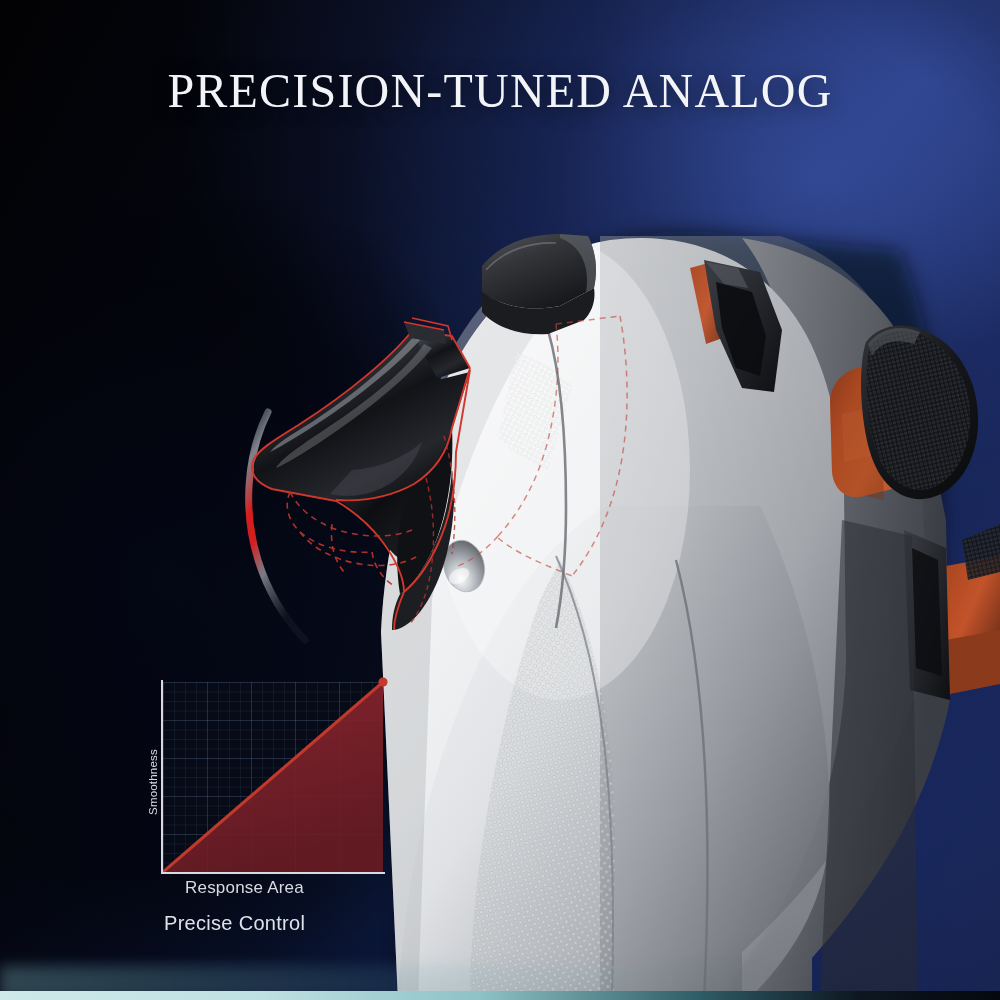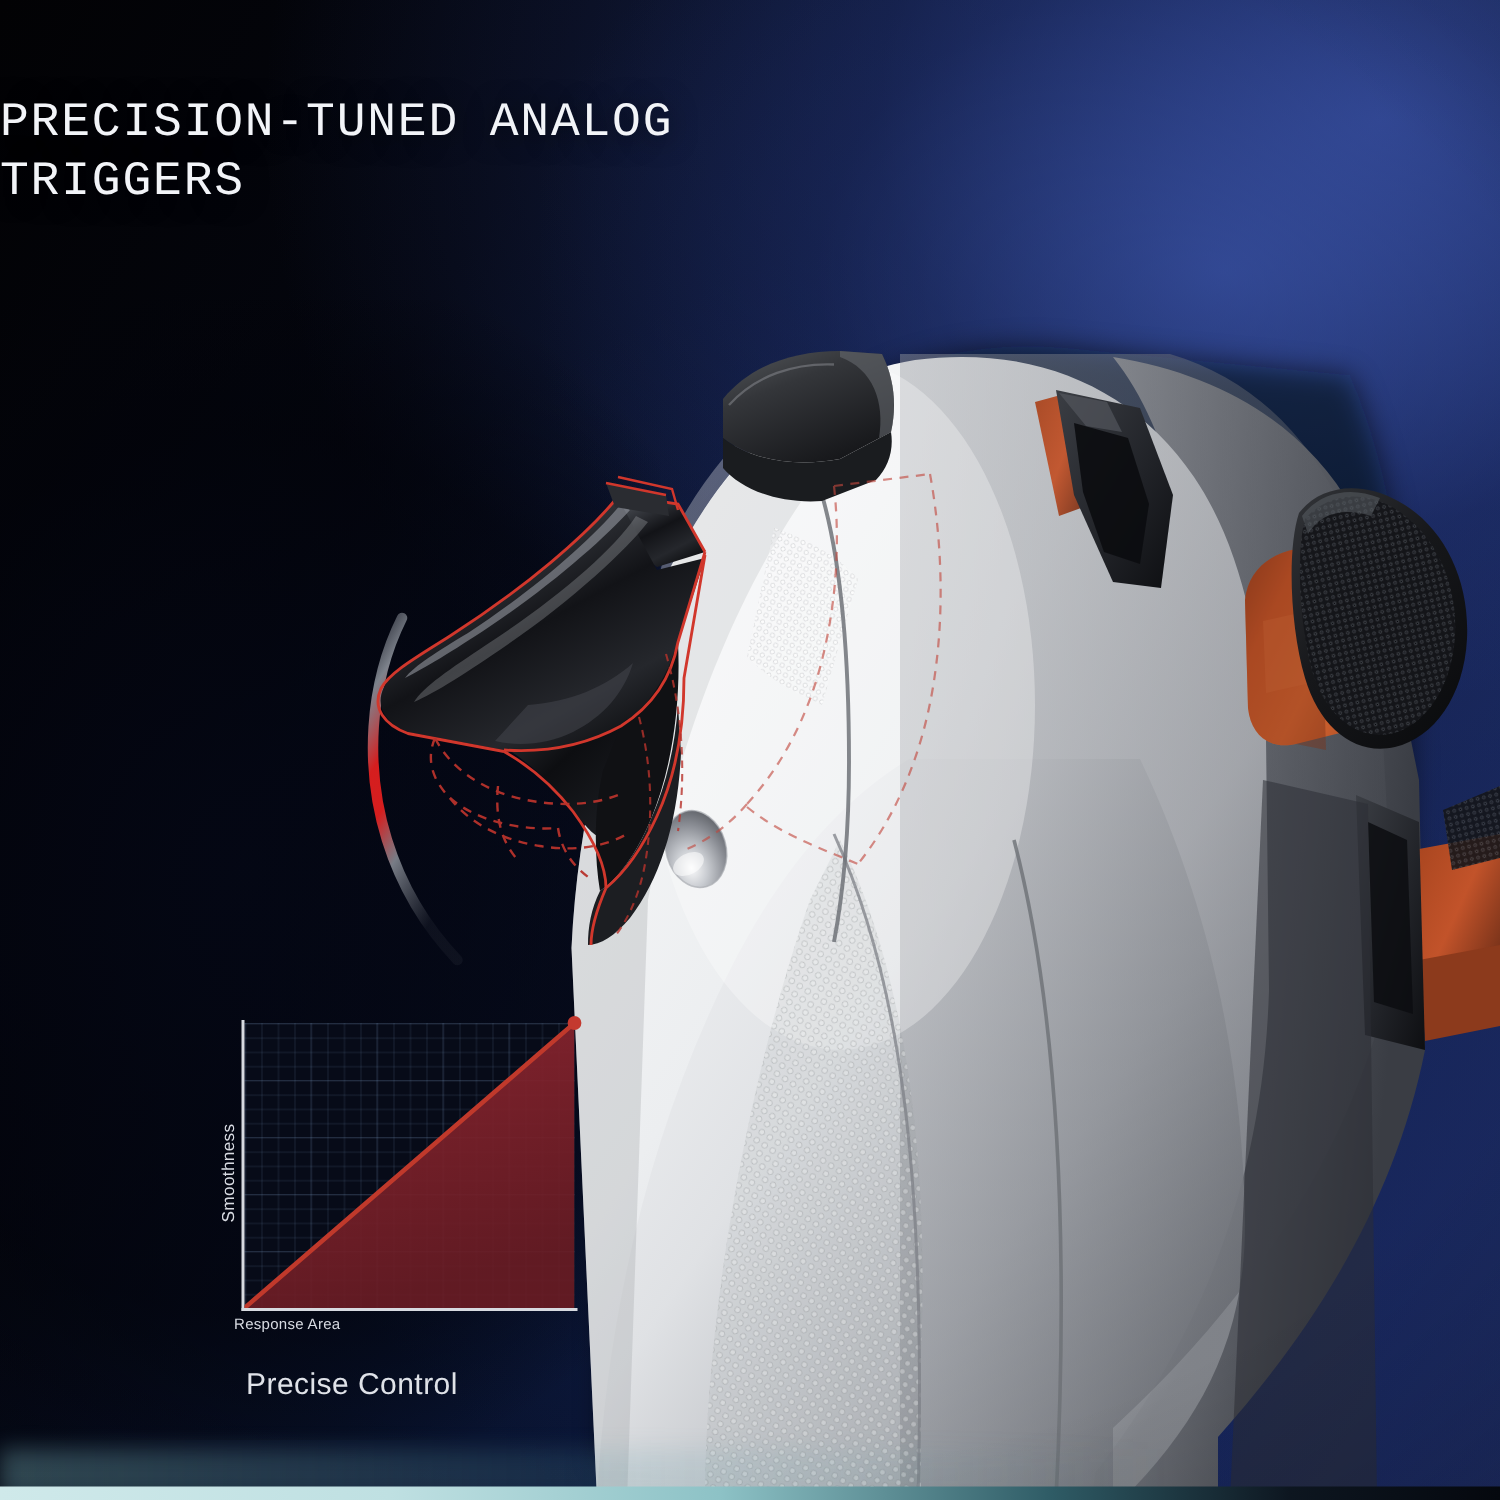--- a/index.html
+++ b/index.html
@@ -15,23 +15,23 @@
   
   .glow{position:absolute;pointer-events:none;}
   #glow-topright{right:-120px;top:-160px;width:760px;height:620px;
     background:radial-gradient(ellipse at 60% 55%, rgba(62,88,176,.55) 0%, rgba(35,52,122,.25) 42%, rgba(0,0,0,0) 72%);}
   #glow-left{left:-180px;top:200px;width:620px;height:760px;
     background:radial-gradient(ellipse at 55% 50%, rgba(4,7,20,.95) 0%, rgba(2,3,10,.6) 55%, rgba(0,0,0,0) 78%);}
   #vignette{inset:0;position:absolute;
     background:radial-gradient(125% 110% at 50% 45%, rgba(0,0,0,0) 48%, rgba(0,0,0,.55) 100%);}
 
   
-  #title{position:absolute;left:0;right:0;top:62px;text-align:left;
-    color:#f2f4f8;font-size:32px;line-height:1.22;letter-spacing:1.2px;
-    font-weight:400;font-family:Liberation Mono, monospace;
+  #title{position:absolute;left:0;right:0;top:62px;text-align:center;
+    color:#f2f4f8;font-size:48px;line-height:1.22;letter-spacing:1.2px;
+    font-weight:400;font-family:Liberation Serif, serif;
     text-shadow:0 2px 18px rgba(0,0,0,.6);}
   #title .l{display:block;}
 
   
   #bottom-strip{position:absolute;left:0;bottom:0;width:100%;height:9px;
     background:linear-gradient(90deg,#cfe9ea 0%,#bfe0e2 26%,#8dc2c6 48%,#2f5c66 70%,#0d1620 86%,#05080e 100%);
     filter:blur(.4px);}
   #bottom-strip-glow{position:absolute;left:0;bottom:0;width:78%;height:34px;
     background:linear-gradient(90deg,rgba(150,215,220,.30),rgba(80,150,165,.14) 55%,rgba(0,0,0,0) 100%);
     filter:blur(7px);}
@@ -48,21 +48,21 @@
       linear-gradient(to right, rgba(120,150,190,.17) 1px, transparent 1px),
       linear-gradient(to bottom, rgba(120,150,190,.17) 1px, transparent 1px),
       linear-gradient(to right, rgba(120,150,190,.09) 1px, transparent 1px),
       linear-gradient(to bottom, rgba(120,150,190,.09) 1px, transparent 1px);
     background-size:44px 38px,44px 38px,11px 9.5px,11px 9.5px;}
   #chart-axis-y{position:absolute;left:23px;top:10px;width:2px;height:194px;background:#d7dae0;}
   #chart-axis-x{position:absolute;left:23px;top:202px;width:224px;height:2px;background:#d7dae0;}
   #chart-svg{position:absolute;left:25px;top:12px;width:220px;height:190px;}
   #ylabel{position:absolute;left:-40px;top:106px;width:110px;text-align:center;
     transform:rotate(-90deg);color:#d8dbe2;font-size:11.5px;letter-spacing:.2px;}
-  #xlabel{position:absolute;left:18px;top:208px;color:#d8dbe2;font-size:10px;letter-spacing:.2px;text-align:center;}
+  #xlabel{position:absolute;left:47px;top:208px;color:#d8dbe2;font-size:17px;letter-spacing:.2px;text-align:center;}
   #caption{position:absolute;left:26px;top:242px;color:#dfe2e8;font-size:20px;letter-spacing:.3px;}
 </style>
 </head>
 <body>
 
 <div id="stage">
 
   <div class="glow" id="glow-topright"></div>
   <div class="glow" id="glow-left"></div>
 
@@ -340,21 +340,20 @@
       <path d="M404,322 L444,330" stroke="#d1372c" stroke-width="1.6" fill="none"></path>
       <path d="M412,318 L448,326 L452,340" stroke="#d1372c" stroke-width="1.6" fill="none"></path>
     </g>
 
   </svg>
 
   <div id="vignette"></div>
 
   <div id="title">
     <span class="l">PRECISION-TUNED ANALOG</span>
-    <span class="l">TRIGGERS</span>
   </div>
 
   <div id="chart">
     <div id="chart-plot">
       <div id="chart-grid"></div>
     </div>
     <div id="chart-axis-y"></div>
     <div id="chart-axis-x"></div>
 
     <svg id="chart-svg" viewBox="0 0 220 190" preserveAspectRatio="none">

